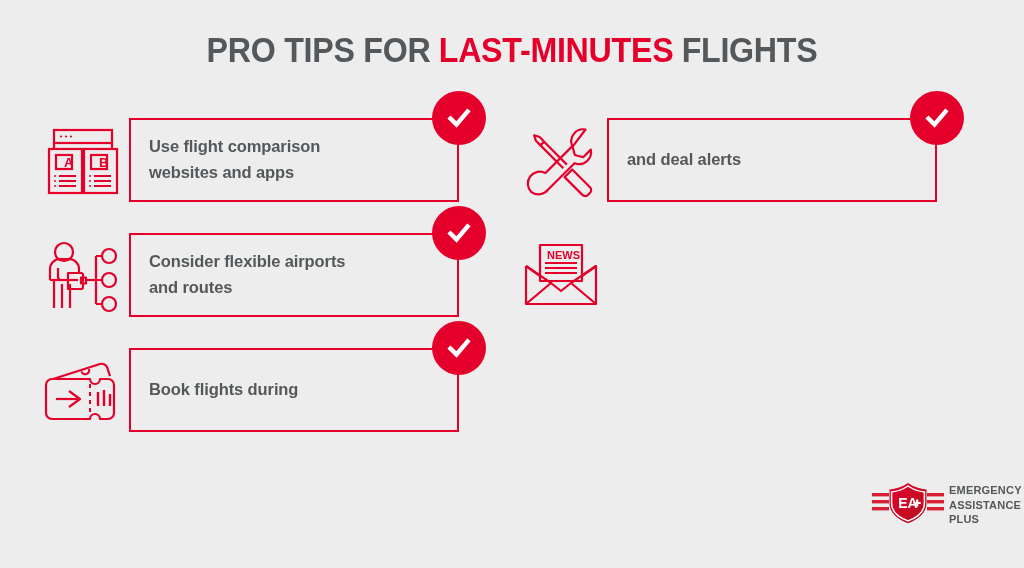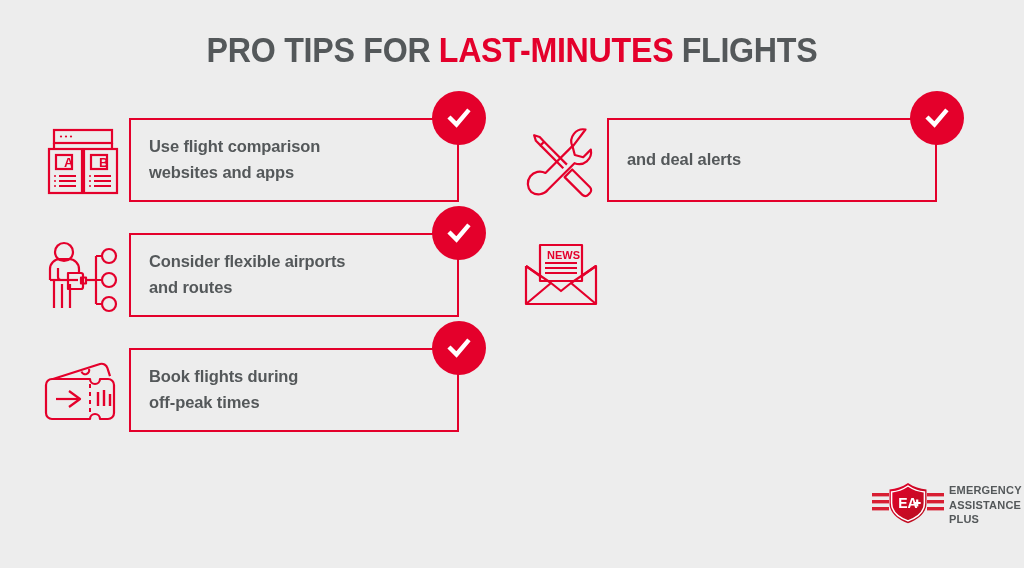--- a/index.html
+++ b/index.html
@@ -264,21 +264,20 @@
 
           <path d="M16 52 h22"></path>
           <path d="M29 44 L40 52 L29 60" stroke-width="2.2"></path>
 
           <path d="M58 45 v14 M64 43 v16 M70 47 v12" stroke-width="2.4" stroke-linecap="butt"></path>
         </svg>
       </div>
       <div class="tip-box">
         <div class="tip-text">
           <span>Book flights during</span>
-          <span class="l2">off-peak times</span>
         </div>
         <div class="check-badge">
           <svg width="30" height="30" viewBox="0 0 30 30">
             <path d="M6.5 15.5 L12.5 21.5 L23.5 8.5" fill="none" stroke="#ffffff" stroke-width="4.4" stroke-linecap="square" stroke-linejoin="miter"></path>
           </svg>
         </div>
       </div>
     </div>
 
   </div>

